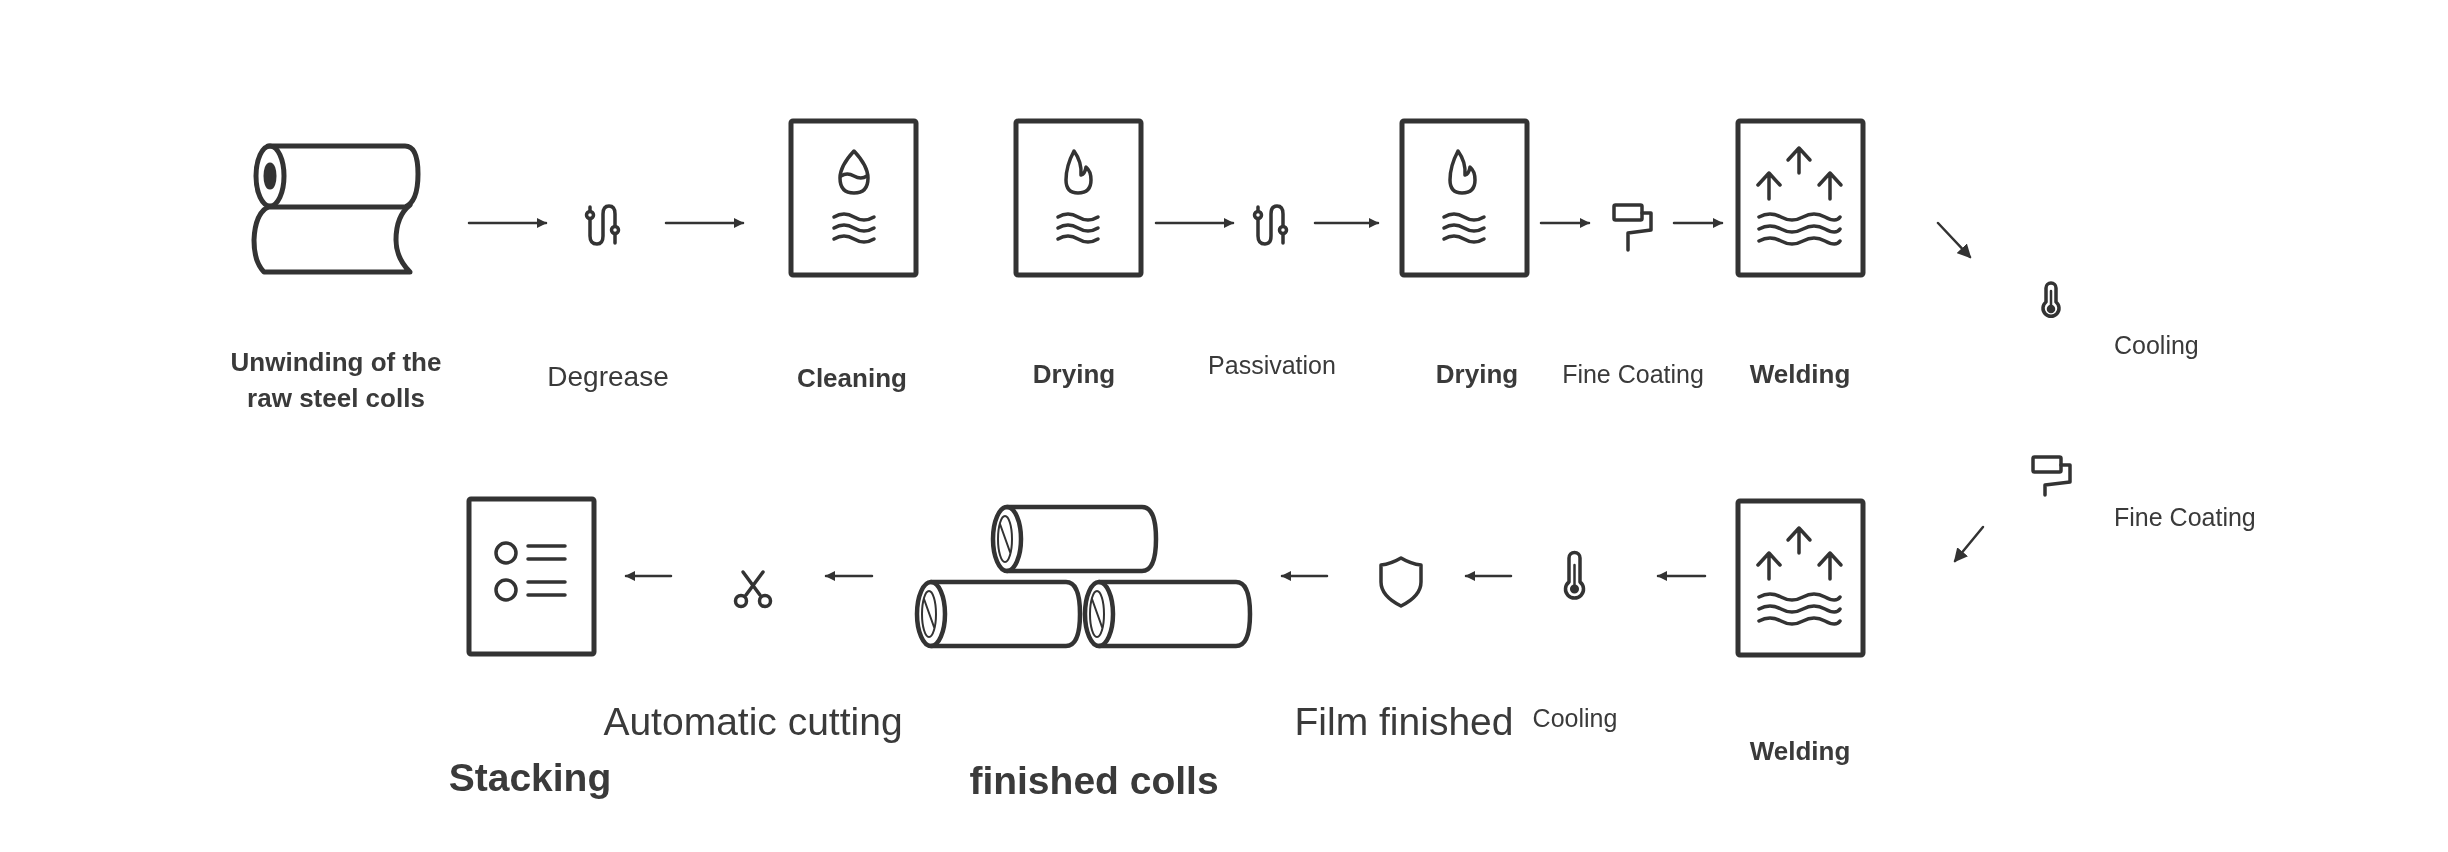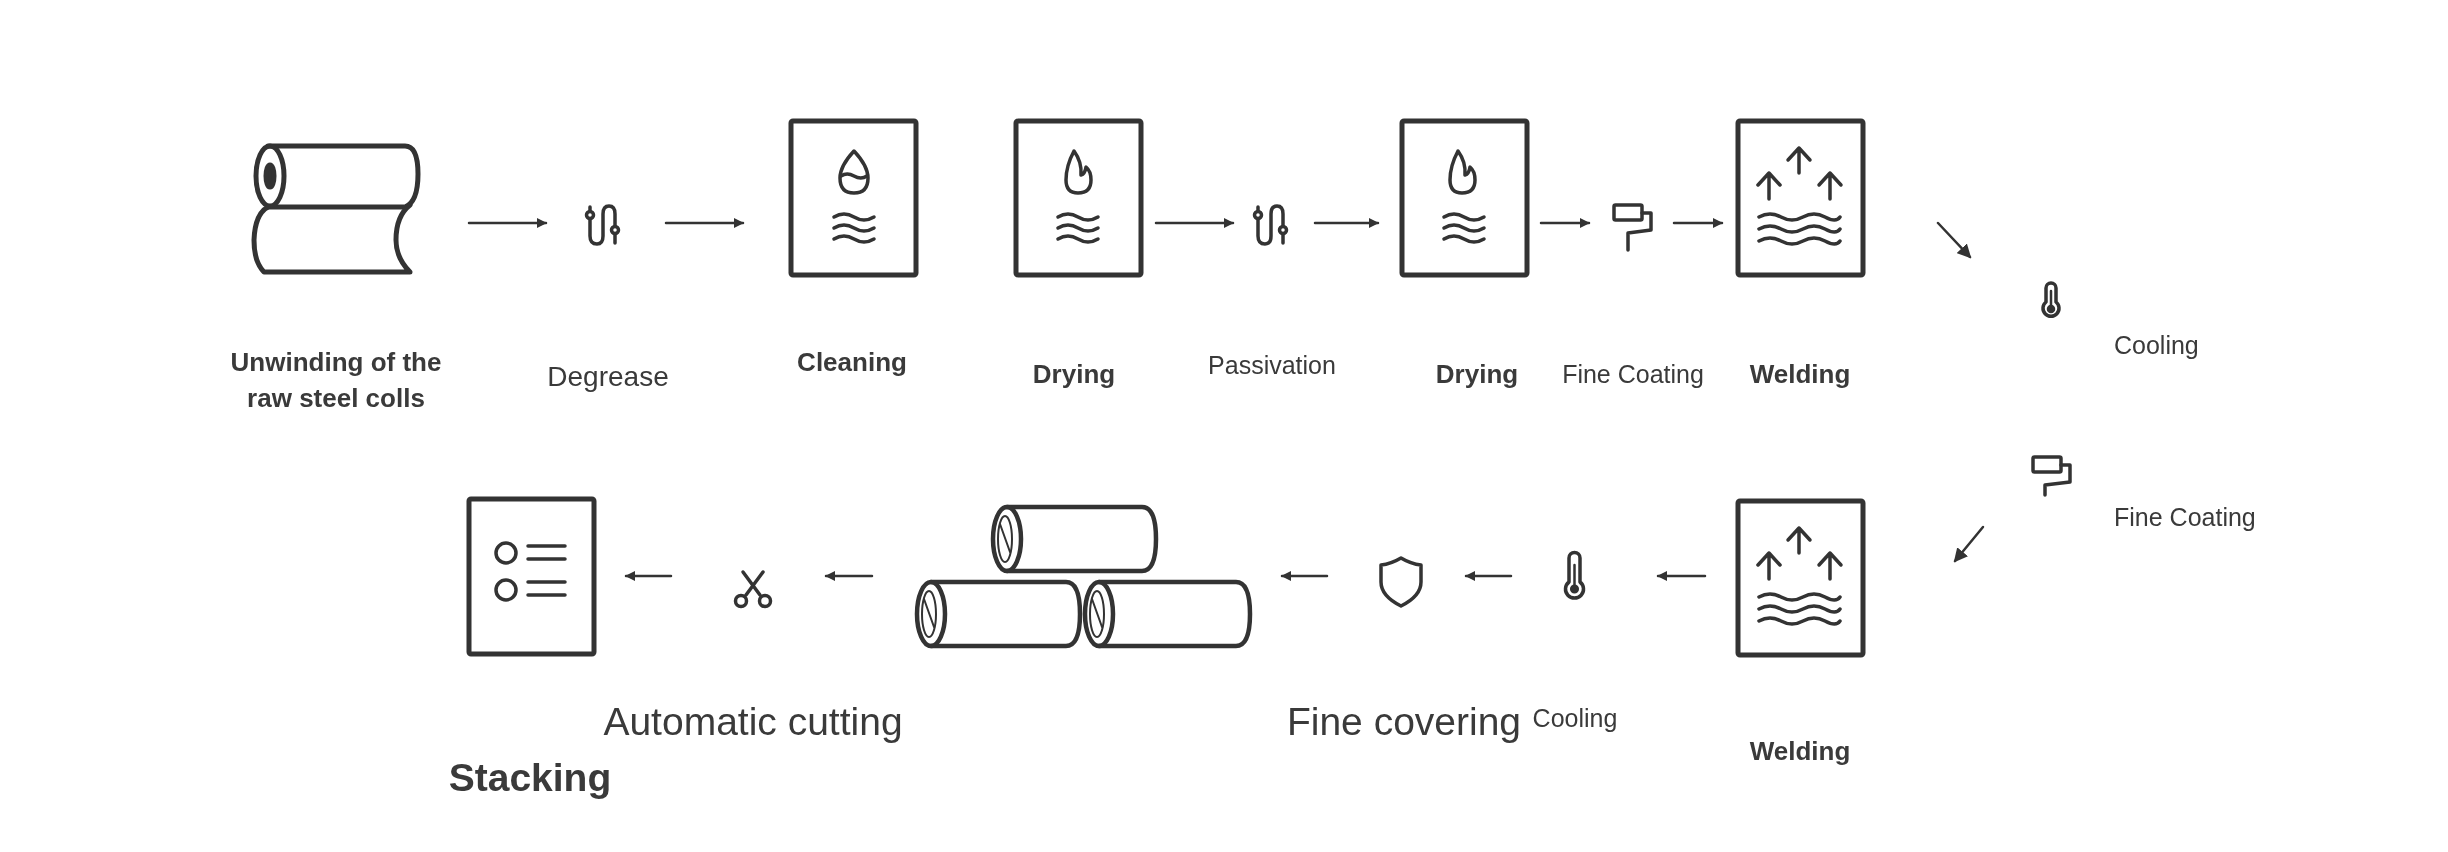--- a/index.html
+++ b/index.html
@@ -201,29 +201,30 @@
       </g>
     </g>
   </g>
 </svg>
 
 <div class="lbl bold f26" style="left:336px; top:298px;">
   <div>Unwinding of the</div>
   <div>raw steel colls</div>
 </div>
 <div class="lbl f30" style="left:608px; top:313px;">Degrease</div>
-<div class="lbl bold f26" style="left:852px; top:298px;">Cleaning</div>
+<div class="lbl bold f26" style="left:852px; top:314px;">Cleaning</div>
 <div class="lbl bold f26" style="left:1074px; top:310px;">Drying</div>
 <div class="lbl f25" style="left:1272px; top:302px;">Passivation</div>
 <div class="lbl bold f26" style="left:1477px; top:310px;">Drying</div>
 <div class="lbl f25" style="left:1633px; top:311px;">Fine Coating</div>
 <div class="lbl bold f26" style="left:1800px; top:310px;">Welding</div>
 
 <div class="lbl left f25" style="left:2114px; top:282px;">Cooling</div>
 <div class="lbl left f25" style="left:2114px; top:454px;">Fine Coating</div>
 
 <div class="lbl bold f26" style="left:1800px; top:687px;">Welding</div>
 <div class="lbl f25" style="left:1575px; top:655px;">Cooling</div>
-<div class="lbl f28" style="left:1404px; top:658px;">Fine covering</div>
+<div class="lbl f28" style="left:1404px; top:658px;">Film finished</div>
 <div class="lbl bold f28" style="left:1094px; top:714px; line-height:42px;">
+  <div>finished colls</div>
 </div>
 <div class="lbl f28" style="left:753px; top:658px;">Automatic cutting</div>
 <div class="lbl bold f28" style="left:530px; top:714px;">Stacking</div>
 
 </body></html>

